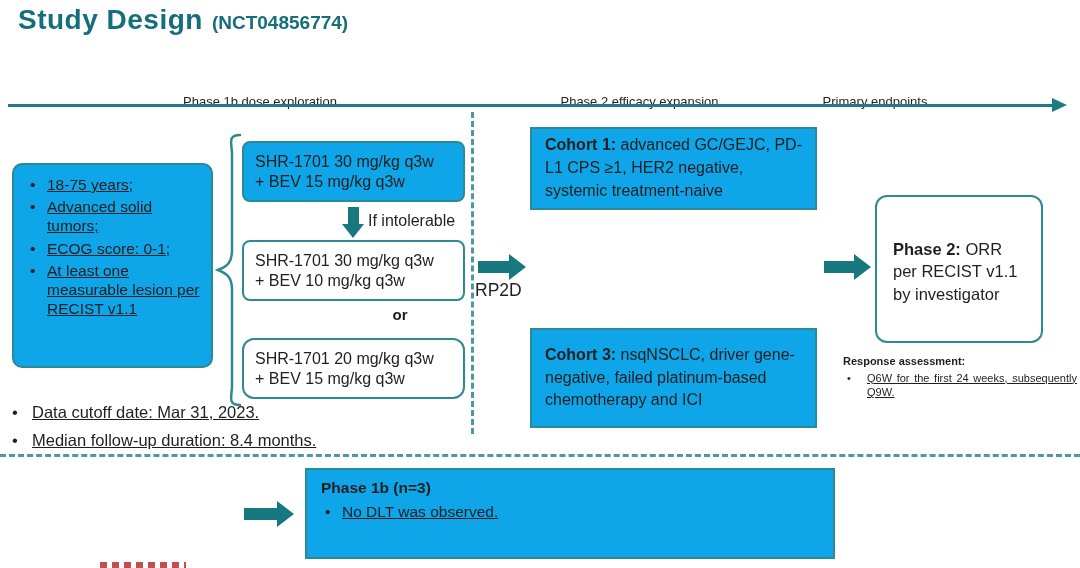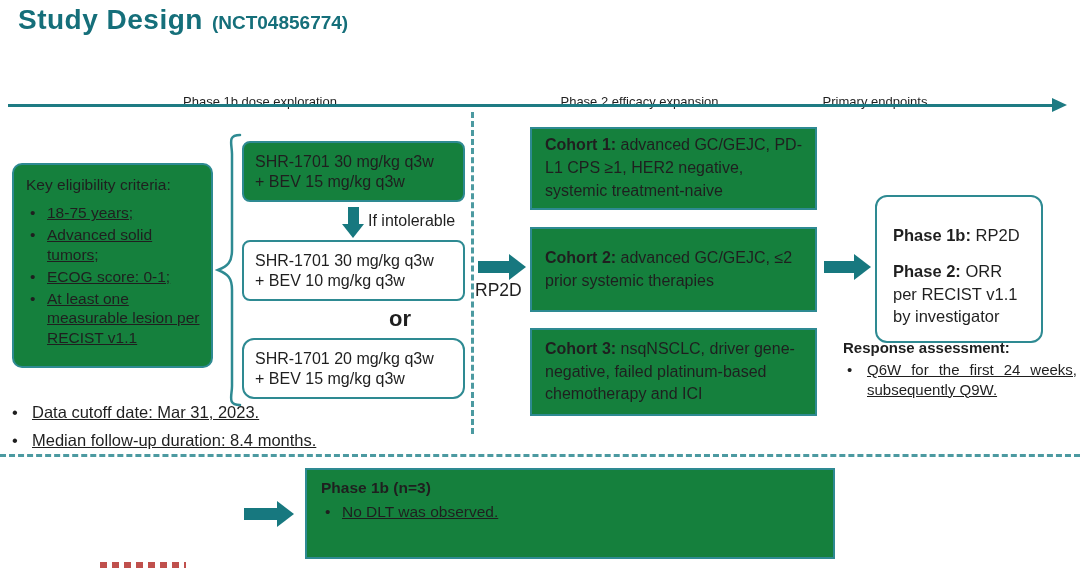--- a/index.html
+++ b/index.html
@@ -13,54 +13,54 @@
   .title-nct{font-size:19px;font-weight:bold;color:#156f7a;margin-left:9px;}
   
   .col-header{position:absolute;top:94px;font-size:13px;color:#1f1f1f;text-align:center;}
   .timeline-line{position:absolute;left:8px;top:104px;width:1046px;height:3px;background:#1e7b83;}
   .timeline-head{position:absolute;left:1052px;top:98px;width:0;height:0;
     border-top:7px solid transparent;border-bottom:7px solid transparent;border-left:15px solid #1e7b83;}
   .v-dash{position:absolute;left:471px;top:112px;height:322px;width:0;border-left:3px dashed #4c9aa1;}
   .h-dash{position:absolute;left:0;top:454px;width:1080px;height:0;border-top:3px dashed #4c9aa1;}
   
   .box{position:absolute;border:2px solid #2e8a92;box-sizing:border-box;}
-  .fill{background:#15803d;}
+  .fill{background:#0ea5e9;}
   .white{background:#ffffff;}
   .round{border-radius:10px;}
   .elig{left:12px;top:163px;width:201px;height:205px;padding:10px 8px 6px 12px;font-size:15.5px;line-height:1.24;}
   .elig-heading{margin-bottom:9px;}
   ul.blist{margin:0;padding:0;list-style:none;}
   ul.blist li{position:relative;padding-left:21px;margin-bottom:3px;text-decoration:underline;}
   ul.blist li::before{content:"•";position:absolute;left:4px;top:0;}
   .dosebox{left:242px;width:223px;height:61px;border-radius:8px;display:flex;flex-direction:column;
     justify-content:center;padding:0 6px 0 11px;font-size:16px;line-height:1.22;}
   .d1{top:141px;} .d2{top:240px;} .d3{top:338px;border-radius:12px;}
-  .or-label{position:absolute;left:330px;top:306px;width:140px;text-align:center;font-weight:bold;font-size:22px;}
+  .or-label{position:absolute;left:330px;top:306px;width:140px;text-align:center;font-weight:bold;font-size:15px;}
   .intol-label{position:absolute;left:368px;top:212px;font-size:16px;}
   .cohort{left:530px;width:287px;display:flex;align-items:center;padding:6px 12px 6px 13px;
     font-size:16px;line-height:1.42;}
-  .c1{top:127px;height:83px;} .c2{top:227px;height:85px;} .c3{top:328px;height:88px;}
+  .c1{top:127px;height:83px;} .c2{top:227px;height:85px;} .c3{top:328px;height:100px;}
   .endpoints{left:875px;top:195px;width:168px;height:148px;border-radius:12px;background:#fff;
     padding:27px 8px 0 16px;font-size:16.5px;line-height:1.35;}
   .endpoints .p2{margin-top:14px;width:130px;}
   .result{left:305px;top:468px;width:530px;height:91px;padding:8px 14px 6px 14px;font-size:15.5px;line-height:1.3;}
   .result-heading{font-weight:bold;margin-bottom:4px;}
   .result ul.blist li{margin-bottom:2px;}
   
   .arrow-right{position:absolute;width:50px;height:26px;}
   .arrow-right .shaft{position:absolute;left:0;top:7px;height:12px;background:#17787f;}
   .arrow-right .head{position:absolute;top:0;width:0;height:0;
     border-top:13px solid transparent;border-bottom:13px solid transparent;border-left:17px solid #17787f;}
   .arrow-down{position:absolute;left:342px;top:207px;width:23px;height:31px;}
   .arrow-down .shaft{position:absolute;left:6px;top:0;width:11px;height:17px;background:#17787f;}
   .arrow-down .head{position:absolute;left:0;top:17px;width:0;height:0;
     border-left:11.5px solid transparent;border-right:11.5px solid transparent;border-top:14px solid #17787f;}
   .rp2d-label{position:absolute;left:475px;top:280px;font-size:17.5px;}
   
-  .resp{position:absolute;left:843px;top:338px;width:234px;font-size:15px;line-height:1.32;}
+  .resp{position:absolute;left:843px;top:354px;width:234px;font-size:11px;line-height:1.32;}
   .resp-heading{font-weight:bold;margin-bottom:2px;}
   .resp ul.blist li{text-align:justify;padding-left:24px;}
   .notes{position:absolute;left:8px;top:402px;width:430px;font-size:16.5px;line-height:1.3;}
   .notes ul.blist li{margin-bottom:7px;padding-left:24px;}
   .brace-svg{position:absolute;left:210px;top:132px;}
   .watermark{position:absolute;left:100px;top:562px;width:86px;height:6px;
     background:repeating-linear-gradient(90deg,#c0504d 0 7px,transparent 7px 12px);}
   b{font-weight:bold;}
 </style>
 </head>
@@ -73,21 +73,20 @@
   </div>
 
   <div class="col-header" style="left:130px;width:260px;">Phase 1b dose exploration</div>
   <div class="col-header" style="left:517px;width:245px;">Phase 2 efficacy expansion</div>
   <div class="col-header" style="left:800px;width:150px;">Primary endpoints</div>
   <div class="timeline-line"></div>
   <div class="timeline-head"></div>
   <div class="v-dash"></div>
 
   <div class="box fill round elig">
-    <div class="elig-heading">Key eligibility criteria:</div>
     <ul class="blist">
       <li>18-75 years;</li>
       <li>Advanced solid tumors;</li>
       <li>ECOG score: 0-1;</li>
       <li>At least one measurable lesion per RECIST v1.1</li>
     </ul>
   </div>
 
   <svg class="brace-svg" width="32" height="276" viewBox="0 0 32 276">
     <path d="M30,3 C17,3 22,12 22,22 L22,118 C22,130 18,134 8,138 C18,142 22,146 22,158 L22,254 C22,264 17,273 30,273" fill="none" stroke="#2e8a92" stroke-width="2.5" stroke-linecap="round"></path>
@@ -118,34 +117,30 @@
 
   <div class="arrow-right" style="left:478px;top:254px;">
     <div class="shaft" style="width:31px;"></div>
       <div class="head" style="left:31px;"></div>
   </div>
   <div class="rp2d-label">RP2D</div>
 
   <div class="box fill cohort c1">
     <div><b>Cohort 1:</b><span> advanced GC/GEJC, PD-L1 CPS ≥1, HER2 negative, systemic treatment-naive</span></div>
   </div>
-  <div class="box fill cohort c2">
-    <div><b>Cohort 2:</b><span> advanced GC/GEJC, ≤2 prior systemic therapies</span></div>
-  </div>
   <div class="box fill cohort c3">
     <div><b>Cohort 3:</b><span> nsqNSCLC, driver gene-negative, failed platinum-based chemotherapy and ICI</span></div>
   </div>
 
   <div class="arrow-right" style="left:824px;top:254px;">
     <div class="shaft" style="width:30px;"></div>
       <div class="head" style="left:30px;"></div>
   </div>
 
   <div class="box round endpoints">
-    <div class="p1"><b>Phase 1b:</b><span> RP2D</span></div>
     <div class="p2"><b>Phase 2:</b><span> ORR per RECIST v1.1 by investigator</span></div>
   </div>
 
   <div class="resp">
     <div class="resp-heading">Response assessment:</div>
     <ul class="blist">
       <li>Q6W for the first 24 weeks, subsequently Q9W.</li>
     </ul>
   </div>
 

